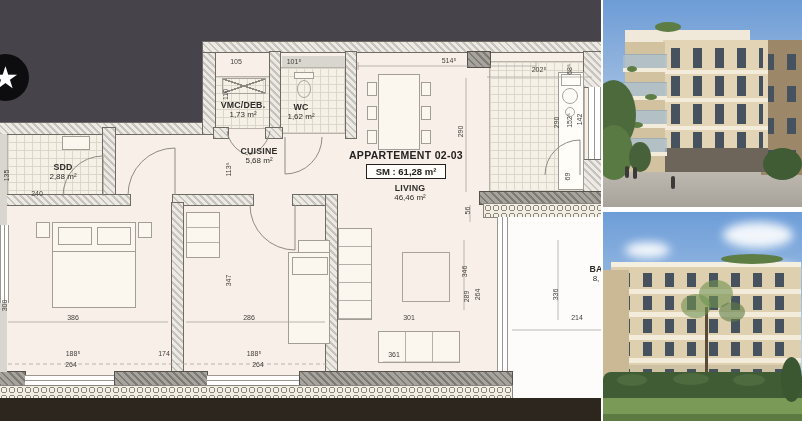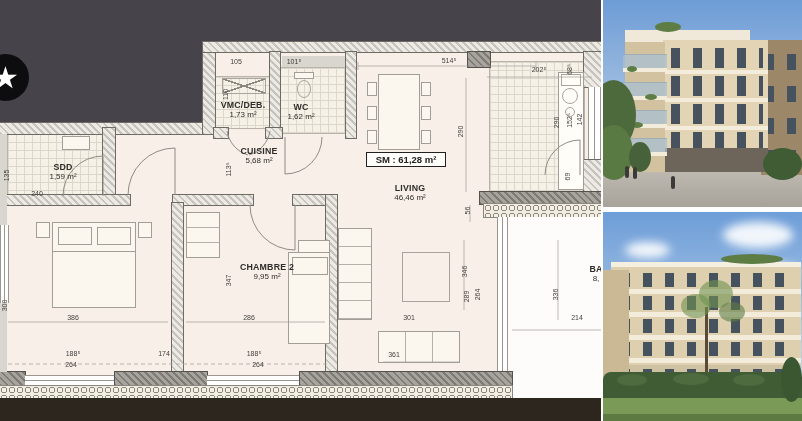--- a/index.html
+++ b/index.html
@@ -149,46 +149,43 @@
         <path d="M466,78 V192"></path>
         <path d="M8,322 H168 M186,322 H325"></path>
         <path d="M383,362 H460"></path>
         <path d="M512,330 H601 M558,240 V320"></path>
         <path d="M470,205 V222 M464,240 V310"></path>
         <path stroke-dasharray="4 3" d="M8,364 H330"></path>
       </g>
     </svg>
 
     <div id="title-block">
+      <div class="apt">APPARTEMENT 02-03</div>
       <div class="smb">SM : 61,28 m²</div>
     </div>
 
     <div class="room" style="left:63px;top:163px;">
       <div class="rn">SDD</div>
-        <div class="ra">1,59 m²</div>
+        <div class="ra">2,88 m²</div>
       </div>
     <div class="room" style="left:243px;top:101px;">
       <div class="rn">VMC/DEB.</div>
         <div class="ra">1,73 m²</div>
       </div>
     <div class="room" style="left:301px;top:103px;">
       <div class="rn">WC</div>
         <div class="ra">1,62 m²</div>
       </div>
     <div class="room" style="left:259px;top:147px;">
       <div class="rn">CUISINE</div>
         <div class="ra">5,68 m²</div>
       </div>
     <div class="room" style="left:410px;top:184px;">
       <div class="rn">LIVING</div>
         <div class="ra">46,46 m²</div>
-      </div>
-    <div class="room" style="left:267px;top:263px;">
-      <div class="rn">CHAMBRE 2</div>
-        <div class="ra">9,95 m²</div>
       </div>
     <div class="room" style="left:596px;top:265px;">
       <div class="rn">BA</div>
         <div class="ra">8,</div>
       </div>
 
     <div class="dim" style="left:236px;top:58px;">105</div>
     <div class="dim" style="left:294px;top:58px;">101⁵</div>
     <div class="dim" style="left:449px;top:57px;">514⁵</div>
     <div class="dim" style="left:539px;top:66px;">202⁵</div>

